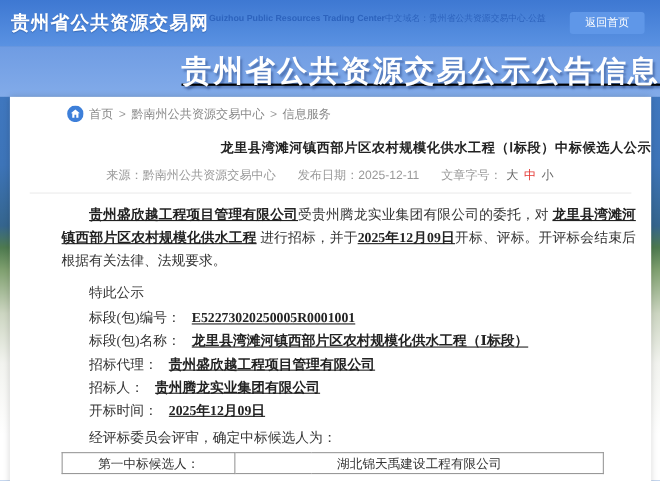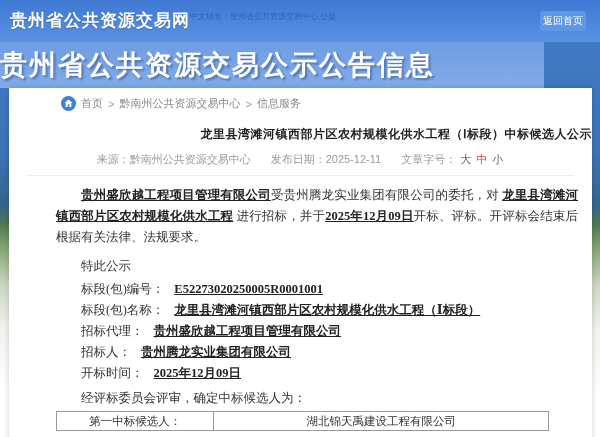--- a/index.html
+++ b/index.html
@@ -19,27 +19,27 @@
   .logo-sub{ font-size:8px; line-height:9px; color:#2d63bd; font-weight:bold; white-space:nowrap; }
   .logo-domain{ font-size:8px; line-height:9px; color:#2d63bd; white-space:nowrap; }
   .platform-block{
     margin-left:8px; padding-left:8px; border-left:1px solid rgba(255,255,255,.55);
     display:flex; flex-direction:column; gap:2px;
   }
   .platform-line{ font-size:9px; font-weight:bold; line-height:10px; letter-spacing:.5px; }
   .topbar-spacer{ flex:1; }
   .home-btn{
     font-size:10px; color:#fff; background:#5f97e8; border:none;
-    padding:3px 3px; border-radius:3px; cursor:pointer; margin-right:4px;
+    padding:3px 14px; border-radius:3px; cursor:pointer; margin-right:4px;
   }
   
   .banner{
-    height:46px; width:544px;
+    height:46px; width:600px;
     background:linear-gradient(180deg,#6f9ce3,#82abe9);
-    display:flex; align-items:center; justify-content:flex-start;
+    display:flex; align-items:center; justify-content:flex-end;text-decoration:underline;
   }
   .banner-title{
     font-size:27px; font-weight:bold; color:#fff; letter-spacing:2px;
     text-shadow:2px 2px 2px rgba(30,60,120,.45);
   }
   
   .card{
     position:absolute; top:88px; left:9px; width:583px; height:421px;
     background:#fff; box-shadow:0 0 6px rgba(0,0,0,.18); overflow:hidden;
   }
@@ -80,20 +80,21 @@
     border:1px solid #999; height:19px; text-align:center;
     font-size:11.5px; padding:1px 2px; color:#333;
   }
 </style>
 </head>
 <body>
 
 <div class="topbar">
   <div class="logo-block">
     <div class="logo-title">贵州省公共资源交易网</div>
+    <div class="logo-sub">Guizhou Public Resources Trading Center</div>
     <div class="logo-domain">中文域名：贵州省公共资源交易中心.公益</div>
   </div>
   <div class="topbar-spacer"></div>
   <button class="home-btn">返回首页</button>
 </div>
 
 <div class="banner">
   <div class="banner-title">贵州省公共资源交易公示公告信息</div>
 </div>
 

